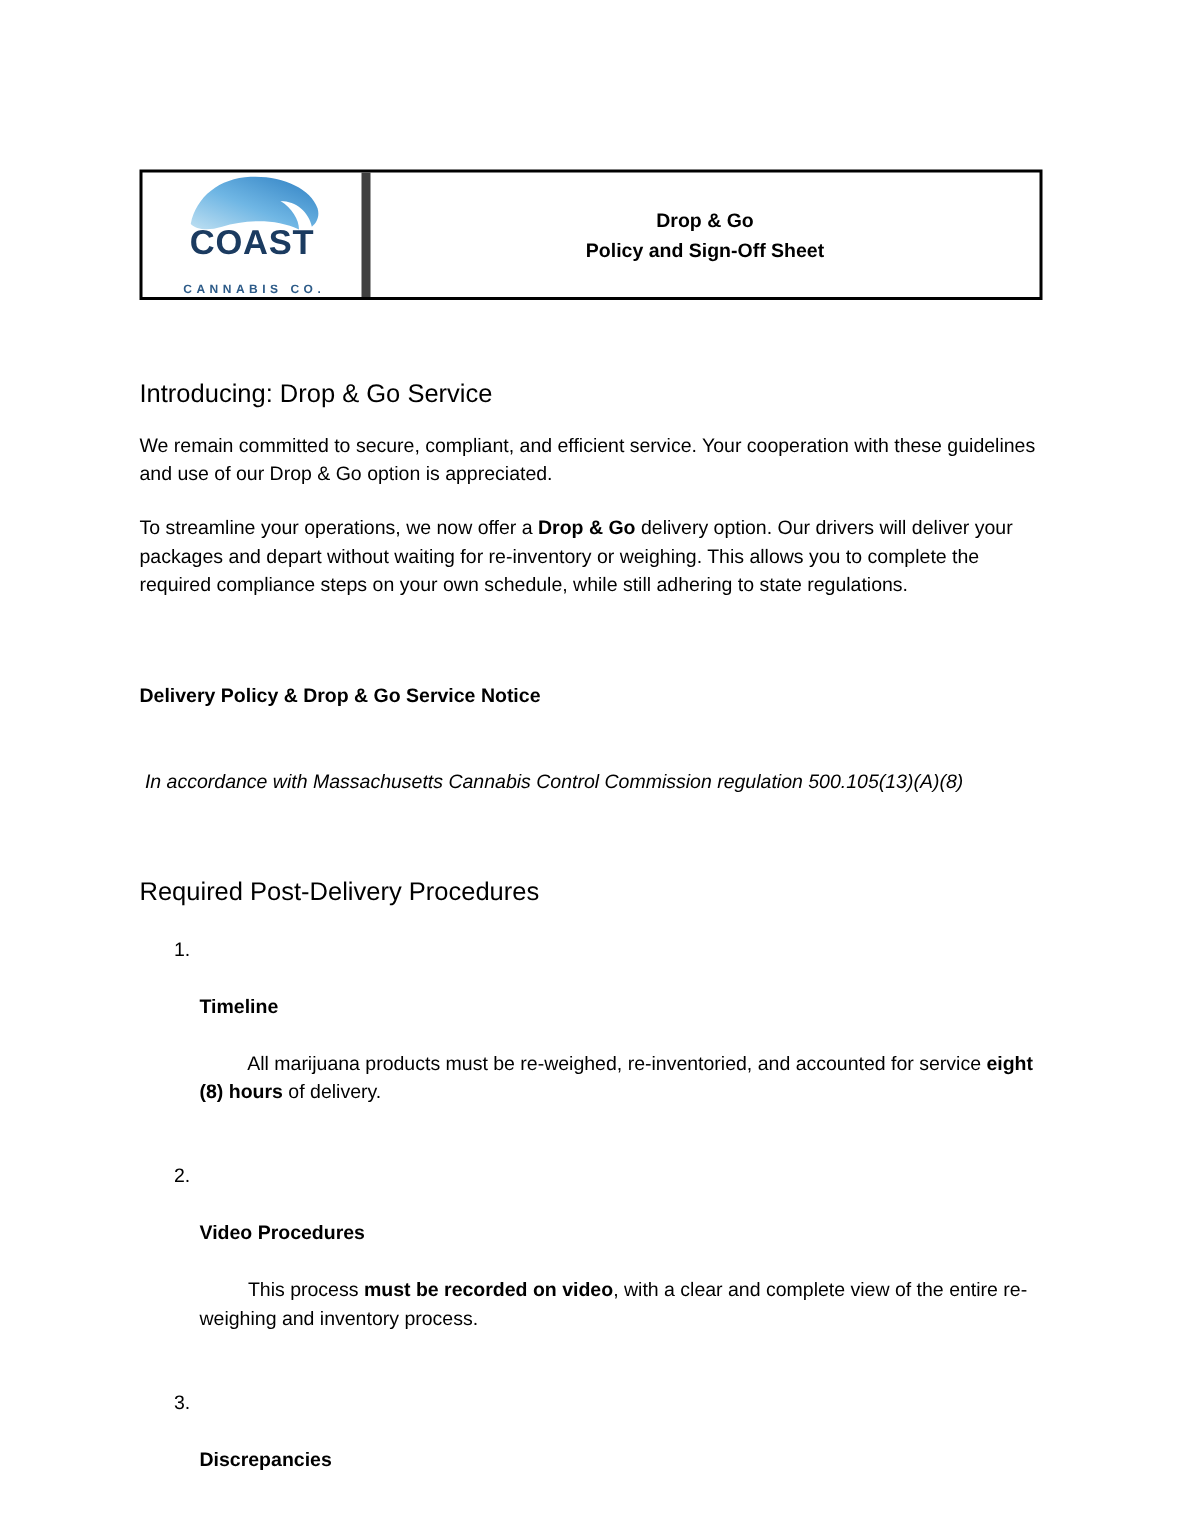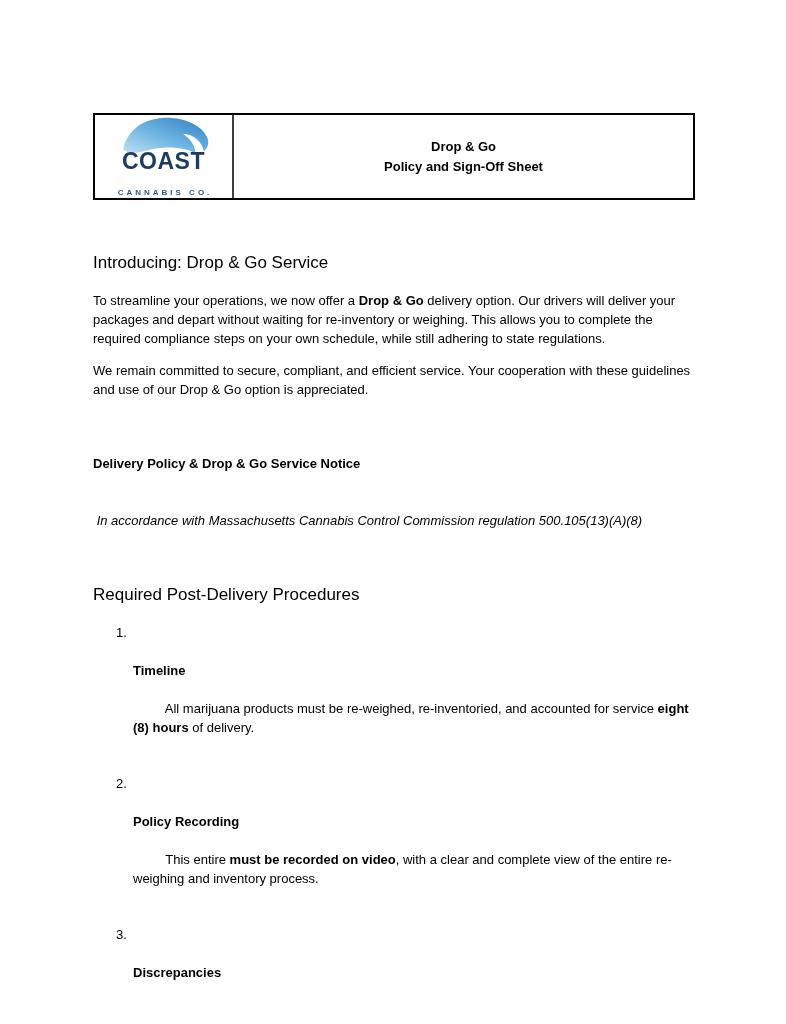--- a/index.html
+++ b/index.html
@@ -19,23 +19,23 @@
     padding: 113px 91px 0 93px;
   }
   
   .header-table {
     display: flex;
     width: 602px;
     height: 87px;
     border: 2px solid #000000;
   }
   .logo-cell {
-    width: 139px;
+    width: 152px;
     flex: none;
-    border-right: 2px solid #404040;
+    border-right: 6px solid #404040;
     display: flex;
     align-items: center;
     justify-content: center;
   }
   .logo { display: flex; flex-direction: column; align-items: center; line-height: 1; }
   .wave { width: 102px; height: 38px; display: block; }
   .logo-name {
     font-weight: bold;
     font-size: 23px;
     letter-spacing: 0.5px;
@@ -114,23 +114,23 @@
       </div>
     </div>
     <div class="title-cell">
       <div>Drop &amp; Go</div>
       <div>Policy and Sign-Off Sheet</div>
     </div>
   </div>
 
   <h1 class="h-lg h-intro">Introducing: Drop &amp; Go Service</h1>
 
+  <p class="body-p p2">We remain committed to secure, compliant, and efficient service. Your cooperation with these guidelines and use of our Drop &amp; Go option is appreciated.</p>
+
   <p class="body-p p1"><span>To streamline your operations, we now offer a </span><strong>Drop &amp; Go</strong><span> delivery option. Our drivers will deliver your packages and depart without waiting for re-inventory or weighing. This allows you to complete the required compliance steps on your own schedule, while still adhering to state regulations.</span></p>
-
-  <p class="body-p p2">We remain committed to secure, compliant, and efficient service. Your cooperation with these guidelines and use of our Drop &amp; Go option is appreciated.</p>
 
   <p class="body-p notice">
     <strong class="block">Delivery Policy &amp; Drop &amp; Go Service Notice</strong>
     <em class="block"> In accordance with Massachusetts Cannabis Control Commission regulation 500.105(13)(A)(8)</em>
   </p>
 
 
   <h1 class="h-lg h-proc">Required Post-Delivery Procedures</h1>
 
   <div class="proc-list">
@@ -139,22 +139,22 @@
       <span class="num">1.</span>
       <span class="item-body">
         <strong class="item-title">Timeline</strong>
         <span> All marijuana products must be re-weighed, re-inventoried, and accounted for service </span><strong>eight (8) hours</strong><span> of delivery.</span>
       </span>
     </div>
 
     <div class="proc-item">
       <span class="num">2.</span>
       <span class="item-body">
-        <strong class="item-title">Policy Recording</strong>
-        <span> This entire </span><strong>must be recorded on video</strong><span>, with a clear and complete view of the entire re-weighing and inventory process.</span>
+        <strong class="item-title">Video Procedures</strong>
+        <span> This process </span><strong>must be recorded on video</strong><span>, with a clear and complete view of the entire re-weighing and inventory process.</span>
       </span>
     </div>
 
     <div class="proc-item">
       <span class="num">3.</span>
       <span class="item-body">
         <strong class="item-title">Discrepancies</strong>
         
       </span>
     </div>

